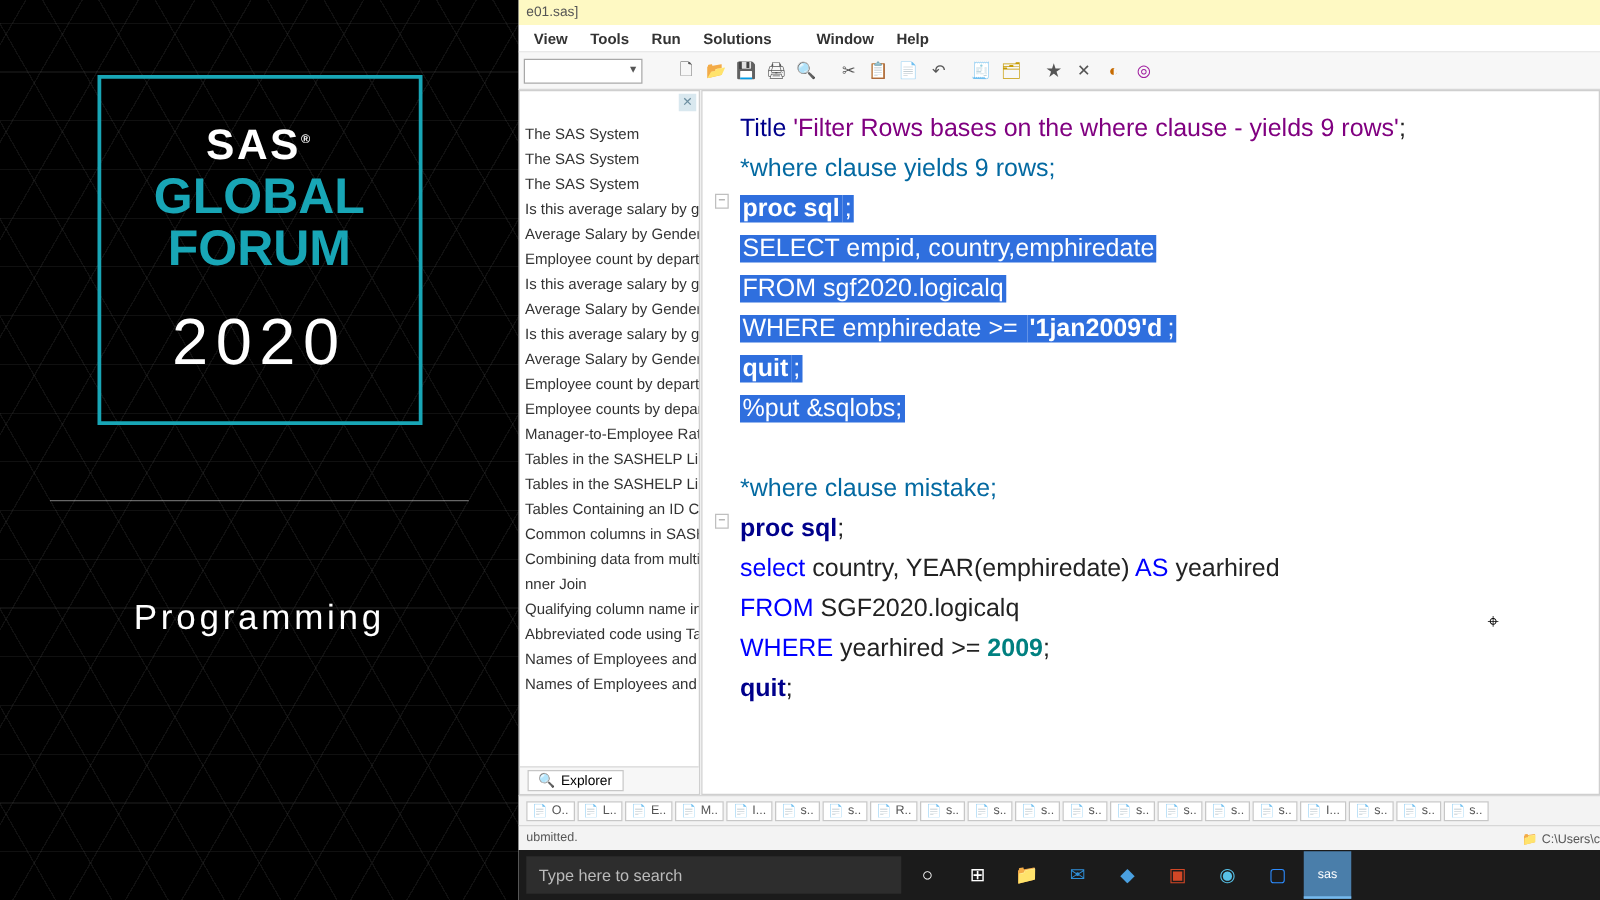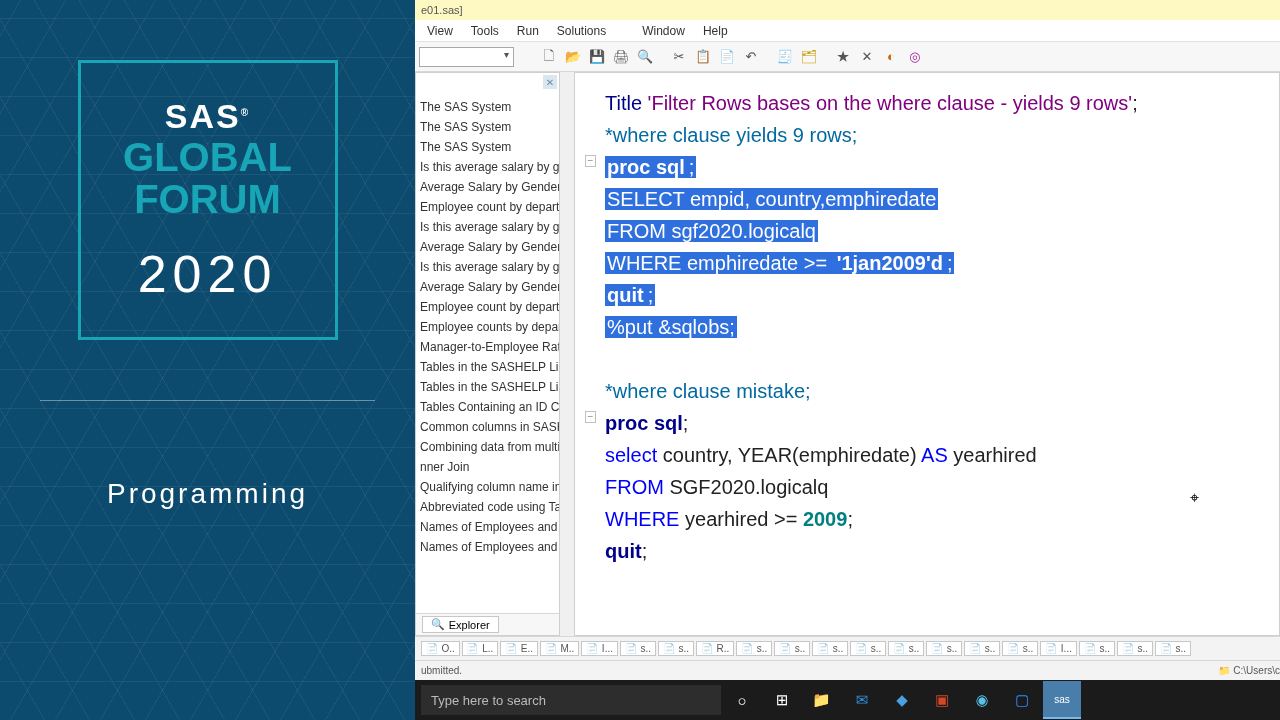--- a/index.html
+++ b/index.html
@@ -1,48 +1,48 @@
 <!DOCTYPE html>
 <html><head>
 <meta charset="utf-8">
 <style>
 * { box-sizing: border-box; margin: 0; padding: 0; }
 body { font-family: "Segoe UI", Arial, sans-serif; font-size: 13px; background: #fff; width: 1280px; height: 720px; overflow: hidden; }
 .root { display: flex; height: 720px; }
-.brand { width: 415px; height: 720px; background: #0c4a6e; position: relative; overflow: hidden; }
+.brand { width: 415px; height: 720px; background: #000000; position: relative; overflow: hidden; }
 .brand-bg { position: absolute; inset: 0; opacity: .25; background-image:
   repeating-linear-gradient(60deg, transparent 0 38px, rgba(255,255,255,.25) 38px 39px),
   repeating-linear-gradient(-60deg, transparent 0 38px, rgba(255,255,255,.25) 38px 39px),
   repeating-linear-gradient(0deg, transparent 0 38px, rgba(255,255,255,.25) 38px 39px);
 }
 .brand-card { position: absolute; top: 60px; left: 50%; transform: translateX(-50%); width: 260px; height: 280px; border: 3px solid #18a6b6; display: flex; flex-direction: column; align-items: center; justify-content: center; }
 .brand-card .sas { color: #fff; font-weight: 700; font-size: 34px; letter-spacing: 2px; }
 .brand-card .gf { color: #18a6b6; font-weight: 600; font-size: 40px; line-height: 1.05; text-align: center; }
 .brand-card .year { color: #fff; font-weight: 300; font-size: 52px; margin-top: 24px; letter-spacing: 6px; }
 .brand-prog { position: absolute; top: 440px; left: 50%; transform: translateX(-50%); color: #fff; font-size: 28px; font-weight: 300; letter-spacing: 3px; margin-top: 38px; }
 .brand-hr { position: absolute; top: 400px; left: 40px; right: 40px; height: 1px; background: rgba(255,255,255,.4); }
 .brand-badge { position: absolute; top: 520px; left: 50%; transform: translateX(-50%); background: #fff; color: #18a6b6; font-weight: 800; padding: 8px 14px; font-size: 20px; letter-spacing: 1px; }
 .app { flex: 1; display: flex; flex-direction: column; background: #f0f0f0; position: relative; }
 .titlebar { height: 20px; background: #fef9c3; font-size: 11px; color: #555; padding-left: 6px; display: flex; align-items: center; }
 .menubar { height: 22px; background: #fff; display: flex; align-items: center; gap: 2px; padding-left: 4px; font-size: 12px; color: #333; border-bottom: 1px solid #e2e2e2; }
-.menubar span { padding: 2px 8px; }
+.menubar span { padding: 2px 8px; font-weight: bold; }
 .ctrlbar { height: 30px; background: #f7f7f7; border-bottom: 1px solid #d7d7d7; display: flex; align-items: center; }
 .combo { width: 95px; height: 20px; border: 1px solid #a8a8a8; background: #fff; margin-left: 4px; position: relative; }
 .combo::after { content: "▾"; position: absolute; right: 4px; top: 1px; font-size: 10px; color: #555; }
 .toolbar { display: flex; align-items: center; gap: 6px; margin-left: 26px; }
 .tb { width: 18px; height: 18px; display: inline-flex; align-items: center; justify-content: center; font-size: 13px; color: #555; border-radius: 2px; }
 .workarea { flex: 1; display: flex; overflow: hidden; }
 .sidepanel { width: 145px; background: #fff; border: 1px solid #cfcfcf; position: relative; display: flex; flex-direction: column; }
 .sidepanel .close { position: absolute; right: 2px; top: 2px; width: 14px; height: 14px; background: #d9e8ef; font-size: 10px; display: flex; align-items: center; justify-content: center; color: #6c8ea0; }
 .sidepanel .pad { height: 22px; }
 .reslist { flex: 1; overflow: hidden; font-size: 12px; color: #333; padding-top: 2px; }
 .reslist div { white-space: nowrap; padding: 0 4px; line-height: 20px; }
 .exptab { height: 22px; display: flex; align-items: center; border-top: 1px solid #d7d7d7; background: #f7f7f7; }
 .exptab .tab { border: 1px solid #c7c7c7; background: #fff; font-size: 11px; padding: 1px 8px; margin-left: 6px; display: flex; align-items: center; gap: 4px; }
-.editor { flex: 1; background: #fff; border: 1px solid #cfcfcf; margin-left: 14px; padding: 14px 16px 10px 30px; position: relative; font-family: "Arial", sans-serif; font-size: 20px; line-height: 1.6; overflow: hidden; }
+.editor { flex: 1; background: #fff; border: 1px solid #cfcfcf; margin-left: 1px; padding: 14px 16px 10px 30px; position: relative; font-family: "Arial", sans-serif; font-size: 20px; line-height: 1.6; overflow: hidden; }
 .hl { background: #2f6fde; color: #fff; padding: 0 2px; }
 .kw { color: #00008b; font-weight: 700; }
 .cmt { color: #0369a1; }
 .str { color: #800080; }
 .num { color: #008080; font-weight: 700; }
 .fn { color: #0000FF; }
 .plain { color: #222; }
 .title-kw { color: #00008B; }
 .fold { position: absolute; left: 10px; font-size: 10px; color: #8a8a8a; width: 11px; text-align: center; border: 1px solid #bfbfbf; line-height: 10px; }
 .cursor-ptr { position: absolute; right: 80px; top: 412px; font-size: 16px; color: #000; }

